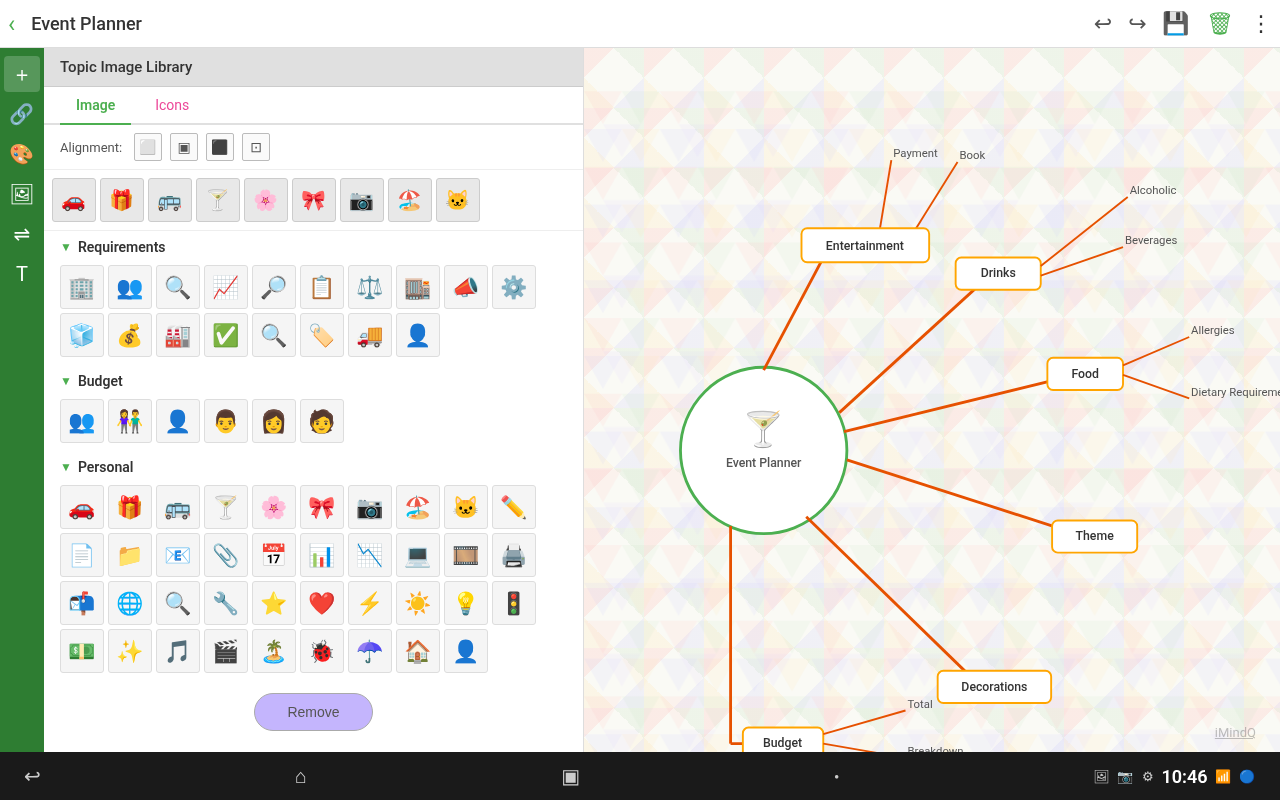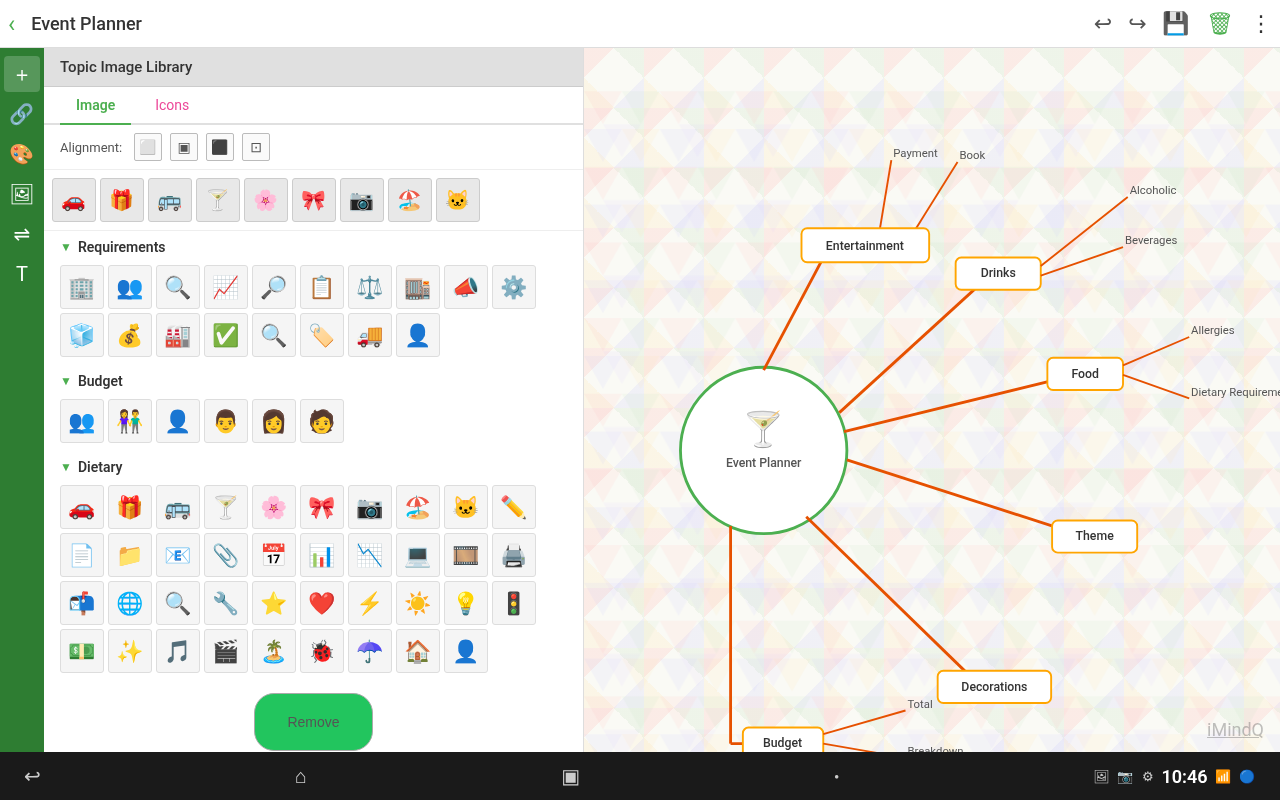--- a/index.html
+++ b/index.html
@@ -98,22 +98,22 @@
     .icon-cell {
       width: 44px; height: 44px; background: #f5f5f5;
       border: 1px solid #ddd; border-radius: 3px;
       display: flex; align-items: center; justify-content: center;
       font-size: 22px; cursor: pointer;
     }
 
     
     #remove-btn {
       margin: 12px auto; display: block;
-      padding: 20px 32px; border: 1px solid #aaa;
-      border-radius: 20px; background: #22c55e;
+      padding: 10px 32px; border: 1px solid #aaa;
+      border-radius: 20px; background: #c4b5fd;
       font-size: 14px; color: #555; cursor: pointer;
     }
 
     
     #canvas-area {
       flex: 1; position: relative; overflow: hidden;
       background: #fafaf5;
     }
 
     
@@ -128,22 +128,22 @@
       background-size: 60px 60px;
       z-index: 0;
     }
 
     #mind-map-svg {
       position: absolute; width: 100%; height: 100%; z-index: 1;
     }
 
     
     #watermark {
-      position: absolute; bottom: 60px; right: 16px;
-      font-size: 18px; color: rgba(100,100,100,0.4); z-index: 2; text-decoration: underline;
+      position: absolute; bottom: 60px; right: 24px;
+      font-size: 13px; color: rgba(100,100,100,0.4); z-index: 2; text-decoration: underline;
     }
 
     
     #bottom-bar {
       position: absolute; bottom: 0; left: 0; right: 0;
       height: 48px; background: #1a1a1a;
       display: flex; align-items: center; justify-content: space-between;
       padding: 0 24px; z-index: 10;
     }
     .nav-btn { color: #ccc; font-size: 20px; cursor: pointer; }
@@ -245,21 +245,21 @@
         <div class="icon-cell">👤</div>
         <div class="icon-cell">👨</div>
         <div class="icon-cell">👩</div>
         <div class="icon-cell">🧑</div>
       </div>
     </div>
 
     <div class="section">
       <div class="section-header">
         <span class="arrow">▼</span>
-        <span>Dietary</span>
+        <span>Personal</span>
       </div>
       <div class="icon-grid">
         <div class="icon-cell">🚗</div>
         <div class="icon-cell">🎁</div>
         <div class="icon-cell">🚌</div>
         <div class="icon-cell">🍸</div>
         <div class="icon-cell">🌸</div>
         <div class="icon-cell">🎀</div>
         <div class="icon-cell">📷</div>
         <div class="icon-cell">🏖️</div>

